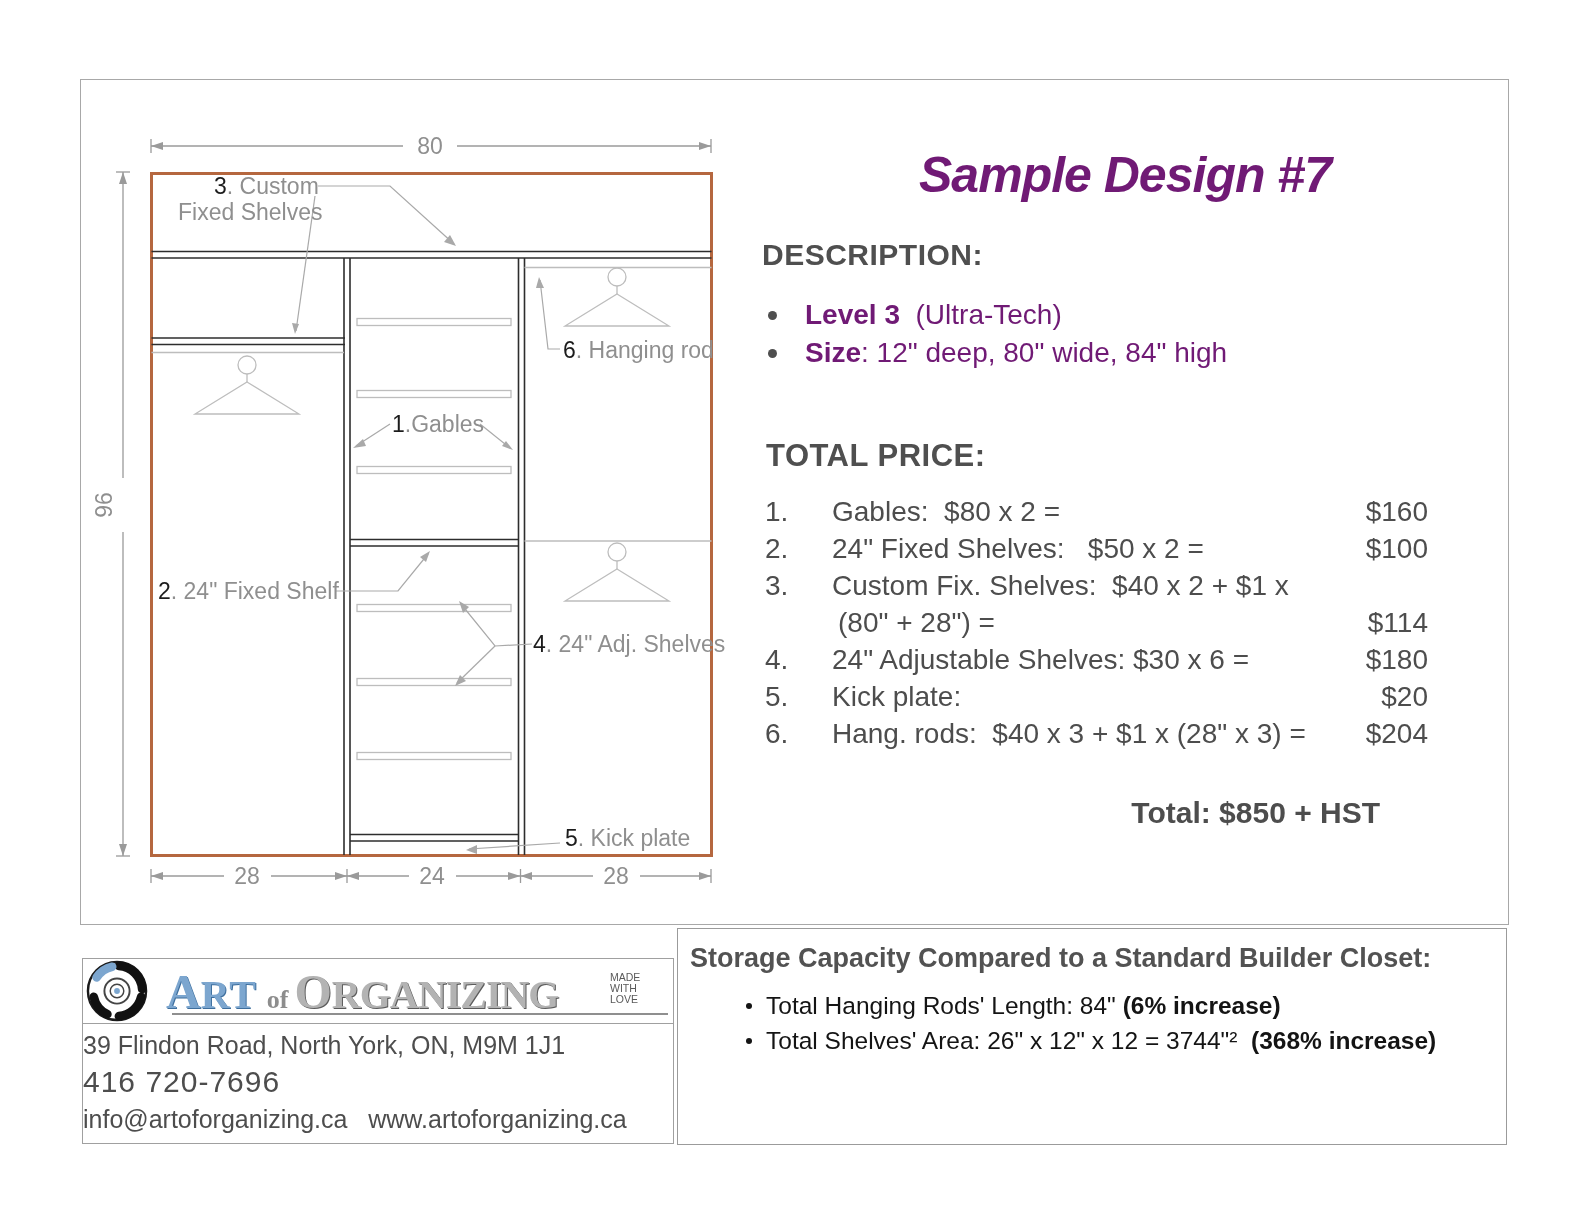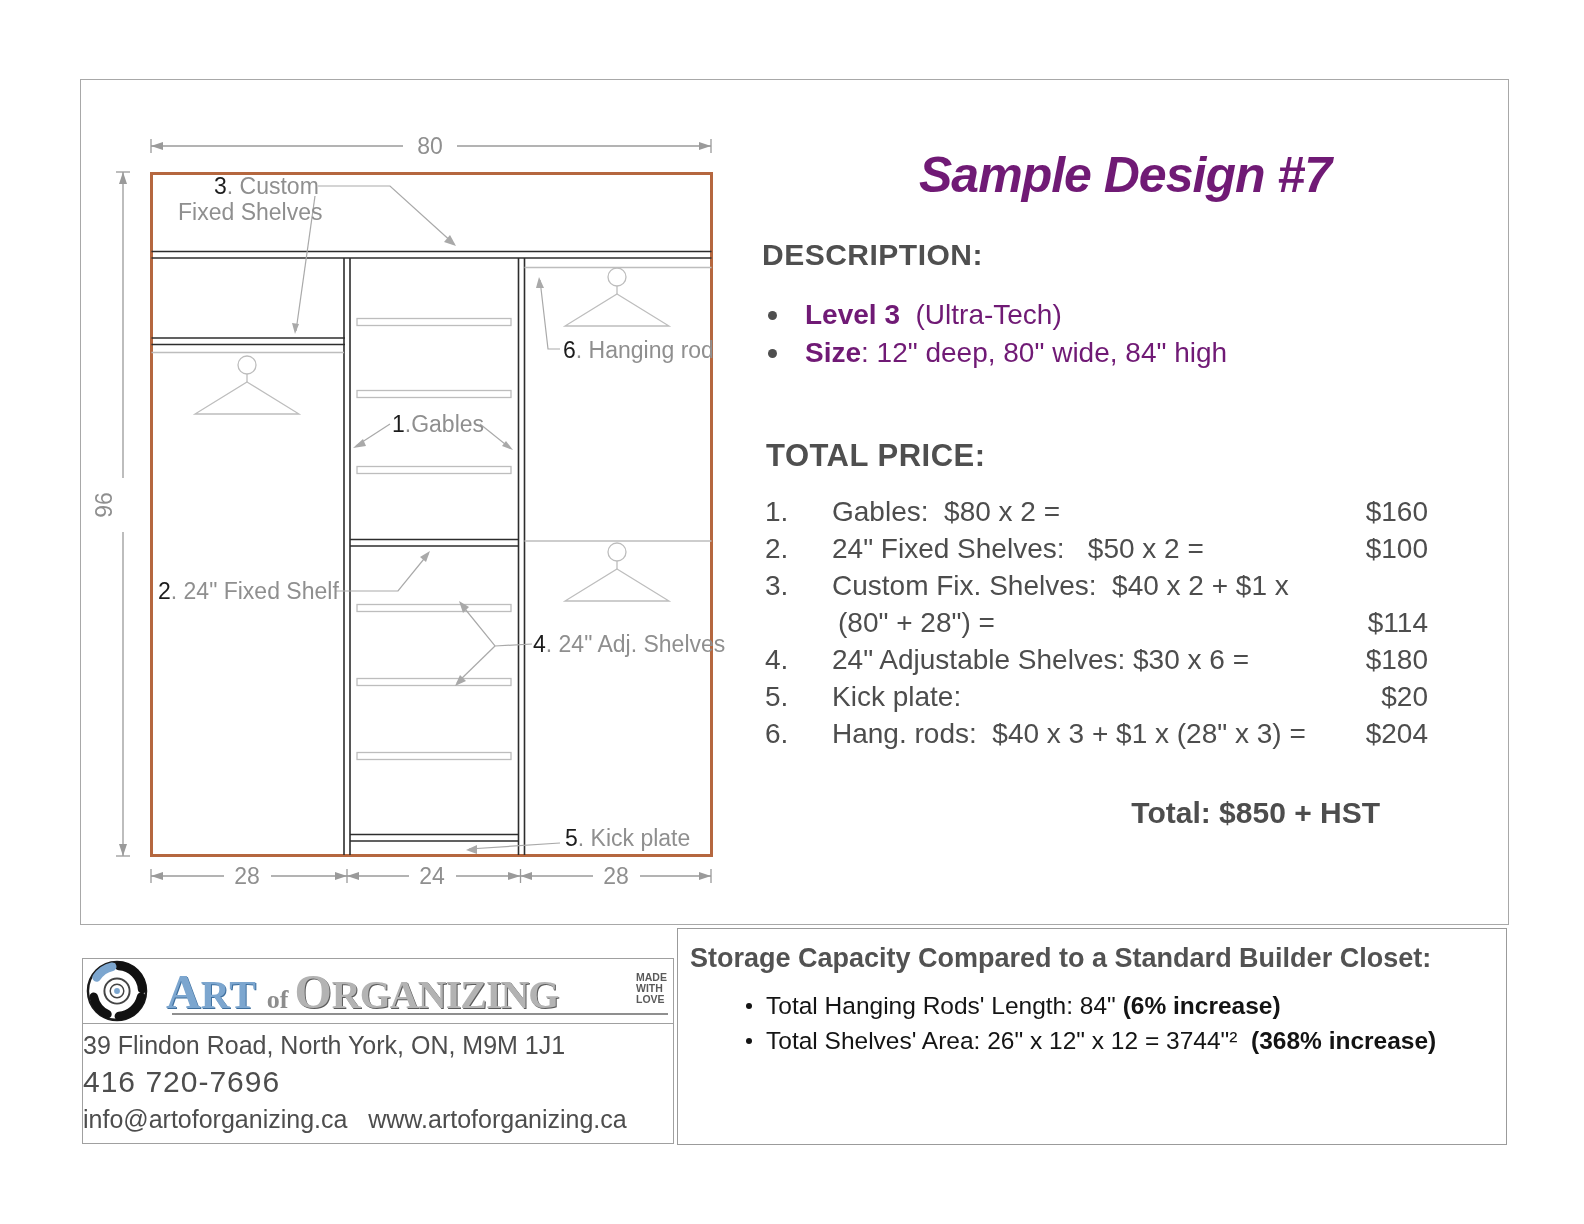--- a/index.html
+++ b/index.html
@@ -31,21 +31,21 @@
   .addr-box{left:82px;top:1022px;width:590px;height:121px;border:1px solid #a0a0a0;border-top:none;
             color:#4d4d4d;}
   .wordmark{left:166px;top:966px;width:480px;height:52px;white-space:nowrap;
             font-family:"Liberation Serif",serif;line-height:52px;}
   .wm-art-i{font-size:48px;font-weight:700;color:#7ca6cf;text-shadow:1px 1px 0 #3e6f9e;}
   .wm-art{font-size:40px;font-weight:700;color:#7ca6cf;text-shadow:1px 1px 0 #3e6f9e;letter-spacing:1px;}
   .wm-of{font-size:26px;font-weight:700;color:#8d8d8d;margin:0 6px 0 10px;text-align:center;}
   .wm-org-i{font-size:48px;font-weight:700;color:#b3b3b3;text-shadow:1px 1px 0 #5c5c5c;}
   .wm-org{font-size:40px;font-weight:700;color:#b3b3b3;text-shadow:1px 1px 0 #5c5c5c;letter-spacing:-1px;}
   .wm-underline{left:172px;top:1013px;width:496px;height:2px;background:#8f8f8f;}
-  .tagline{left:636px;top:972px;width:40px;font-size:10.5px;font-weight:700;color:#5a5a5a;
+  .tagline{left:610px;top:972px;width:40px;font-size:10.5px;font-weight:400;color:#5a5a5a;
            line-height:11px;letter-spacing:0;}
   .addr-line1{margin-top:9px;font-size:25px;}
   .addr-phone{margin-top:5px;font-size:30px;letter-spacing:1px;}
   .addr-line3{margin-top:6px;font-size:25px;white-space:pre;}
   
   .storage-box{left:677px;top:928px;width:828px;height:215px;border:1px solid #9b9b9b;}
   .storage-head{left:690px;top:943px;width:810px;font-size:27px;font-weight:700;color:#525252;}
   .storage-list{left:744px;top:988px;width:750px;}
   .storage-row{display:flex;align-items:center;height:35px;font-size:24.5px;color:#141414;}
   .st-dot{width:6px;height:6px;border-radius:50%;background:#141414;margin:0 14px 0 2px;flex:0 0 auto;}

